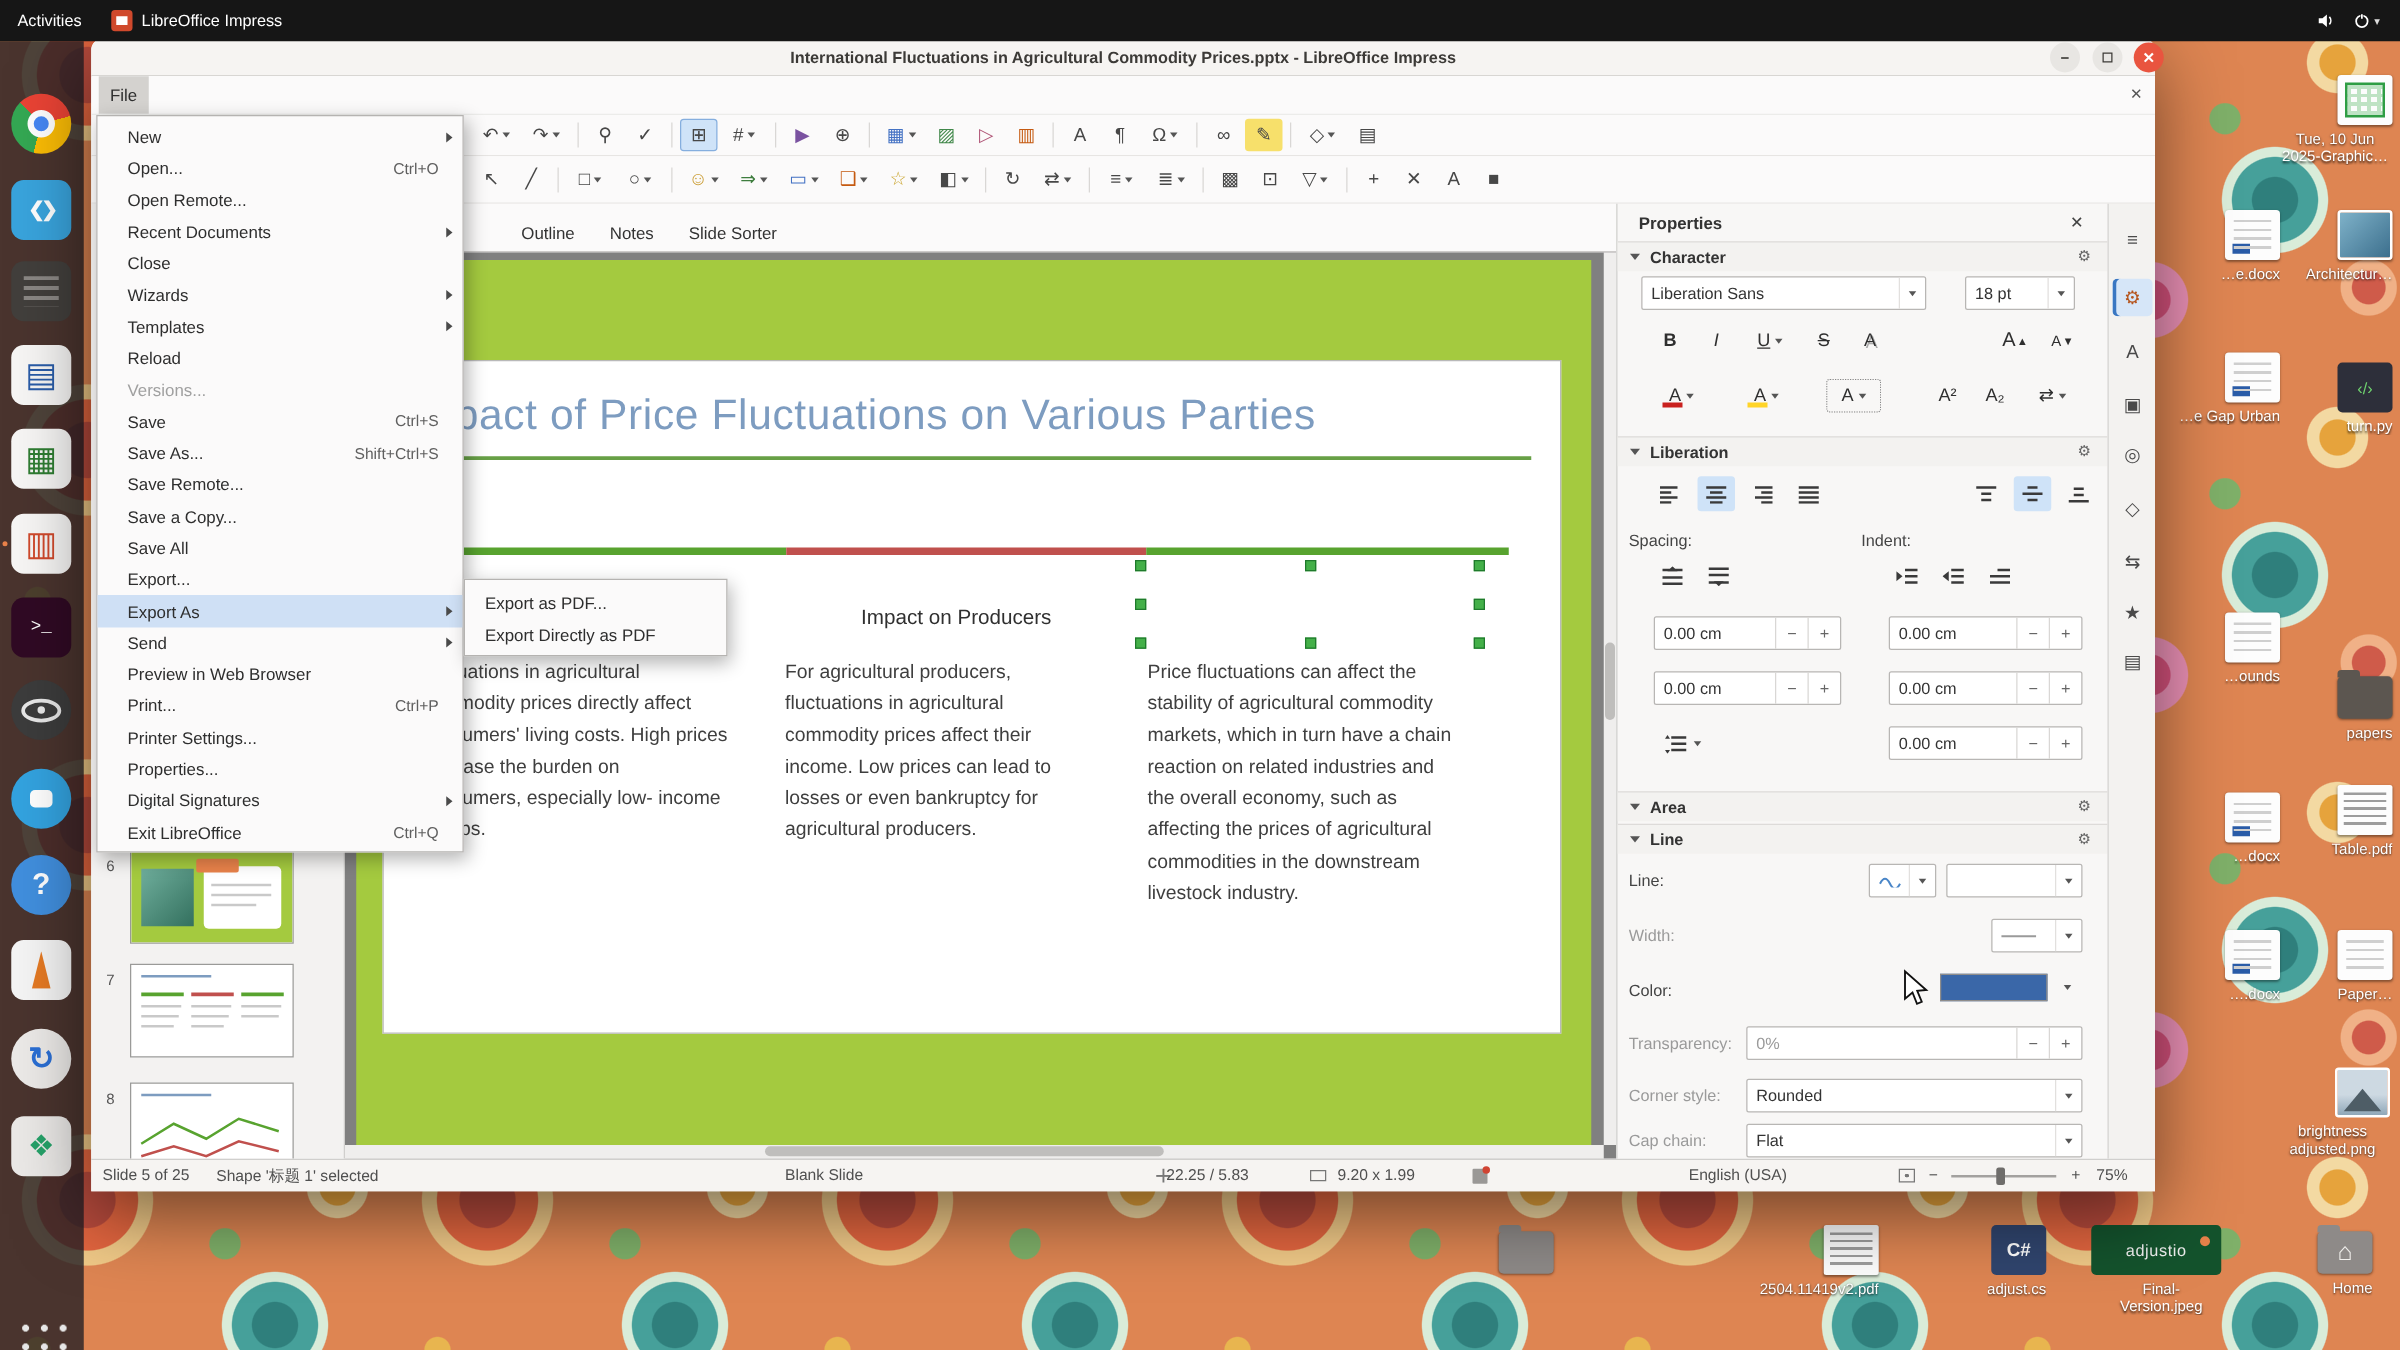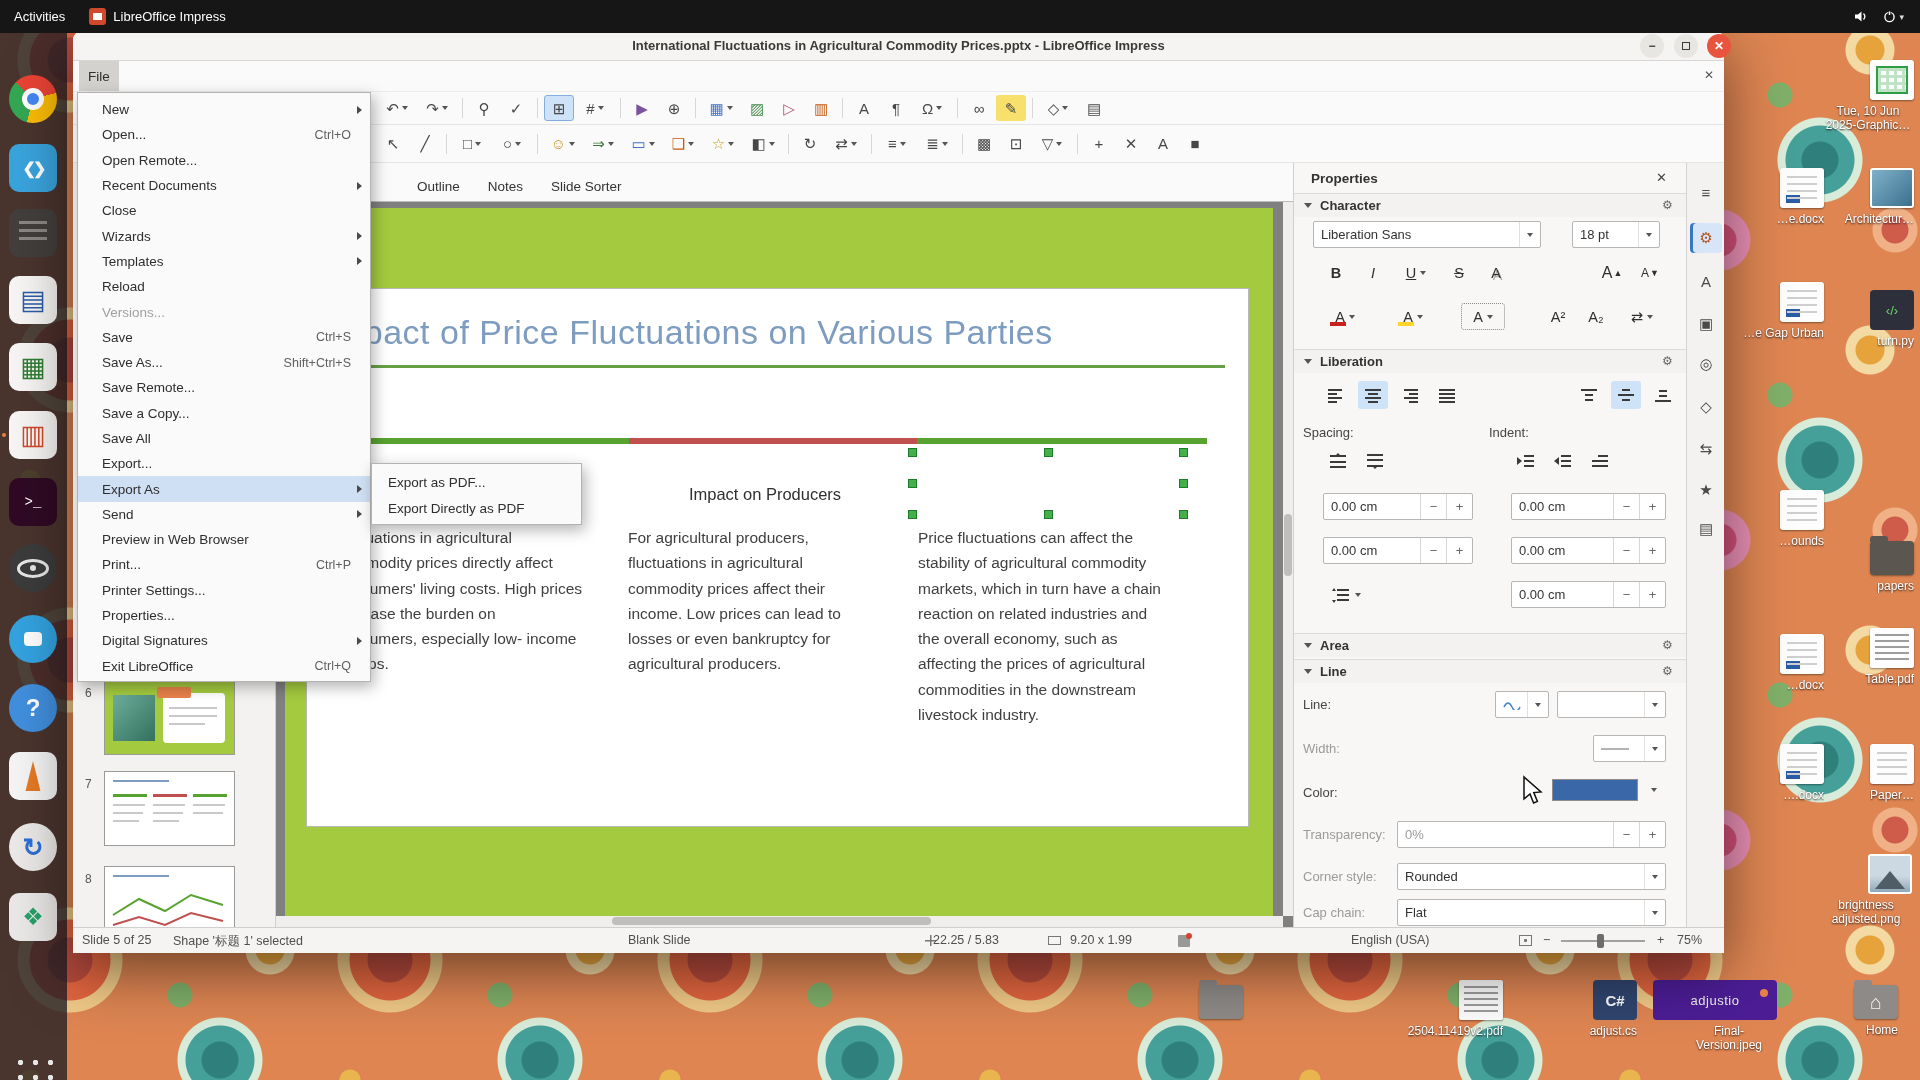--- a/index.html
+++ b/index.html
@@ -59,21 +59,21 @@
 .ic-mountain{background:linear-gradient(#cdd9e2 55%,#8fa7b8);border:2px solid #fff;border-radius:3px}
 .ic-mountain::after{content:"";position:absolute;left:5px;bottom:3px;width:0;height:0;border-left:15px solid transparent;border-right:15px solid transparent;border-bottom:18px solid #4e5d66}
 .ic-folder{background:#8e8a88;border-radius:4px;margin-top:5px;height:34px;box-shadow:0 1px 2px rgba(0,0,0,.4)}
 .ic-folder::before{content:"";position:absolute;top:-5px;left:0;width:18px;height:6px;background:#8e8a88;border-radius:3px 3px 0 0}
 .ic-folder-dark{background:#5c5650}.ic-folder-dark::before{background:#5c5650}
 .ic-code{background:#2d2f3a;border-radius:4px}
 .ic-code::after{content:"‹/›";position:absolute;inset:0;display:flex;align-items:center;justify-content:center;color:#6fd36f;font-size:13px}
 .ic-cs{background:#30456e;border-radius:4px;display:flex;align-items:center;justify-content:center;color:#fff;font-weight:bold;font-size:15px}
 .ic-note{background:#fdfdfd;border-radius:2px;box-shadow:0 1px 2px rgba(0,0,0,.4)}
 .ic-note::after{content:"";position:absolute;inset:6px 5px;background:repeating-linear-gradient(#9d9d9d 0 2px,transparent 2px 6px)}
-.ic-darkjpeg{width:124px;height:40px;background:#4c1d95;border-radius:4px;position:relative;display:flex;align-items:center;justify-content:center;color:#eee;font-size:13px;letter-spacing:.5px}
+.ic-darkjpeg{width:104px;height:40px;background:#14532d;border-radius:4px;position:relative;display:flex;align-items:center;justify-content:center;color:#eee;font-size:13px;letter-spacing:.5px}
 .ic-darkjpeg::after{content:"";position:absolute;right:9px;top:9px;width:8px;height:8px;border-radius:50%;background:#e8824a}
 .ic-home::after{content:"⌂";position:absolute;inset:0;display:flex;align-items:center;justify-content:center;color:#f1efec;font-size:20px}
 
 #win{position:absolute;left:73px;top:31px;width:1651px;height:922px;background:#fbfafa;border-radius:9px 9px 0 0;box-shadow:0 18px 60px rgba(0,0,0,.5);z-index:10}
 #titlebar{position:absolute;left:0;top:0;width:100%;height:30px;background:#f6f4f2;border-bottom:1px solid #d8d6d3;border-radius:9px 9px 0 0;display:flex;align-items:center;justify-content:center;font-size:13px;font-weight:bold;color:#3c3a37}
 .wbtn{position:absolute;top:3px;width:24px;height:24px;border-radius:50%;background:#e8e6e3;display:flex;align-items:center;justify-content:center;font-size:12px;color:#3c3a37}
 #btn-close{background:#e9543f;color:#fff}
 .maxglyph{width:8px;height:8px;border:1.5px solid #3c3a37}
 #menubar{position:absolute;left:0;top:30px;width:100%;height:31px;background:#fbfafa;display:flex;align-items:stretch;font-size:13.5px;color:#2e2e2e;border-bottom:1px solid #ececea;padding-left:6px}
 .mbitem{display:flex;align-items:center;padding:0 9px}

